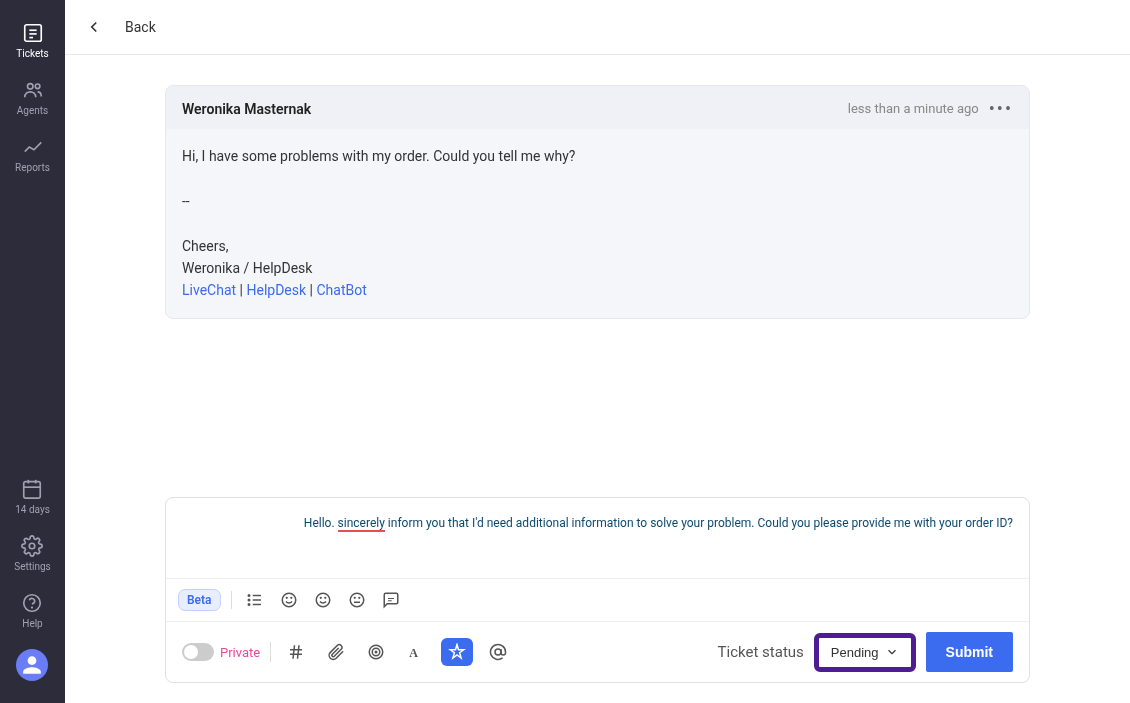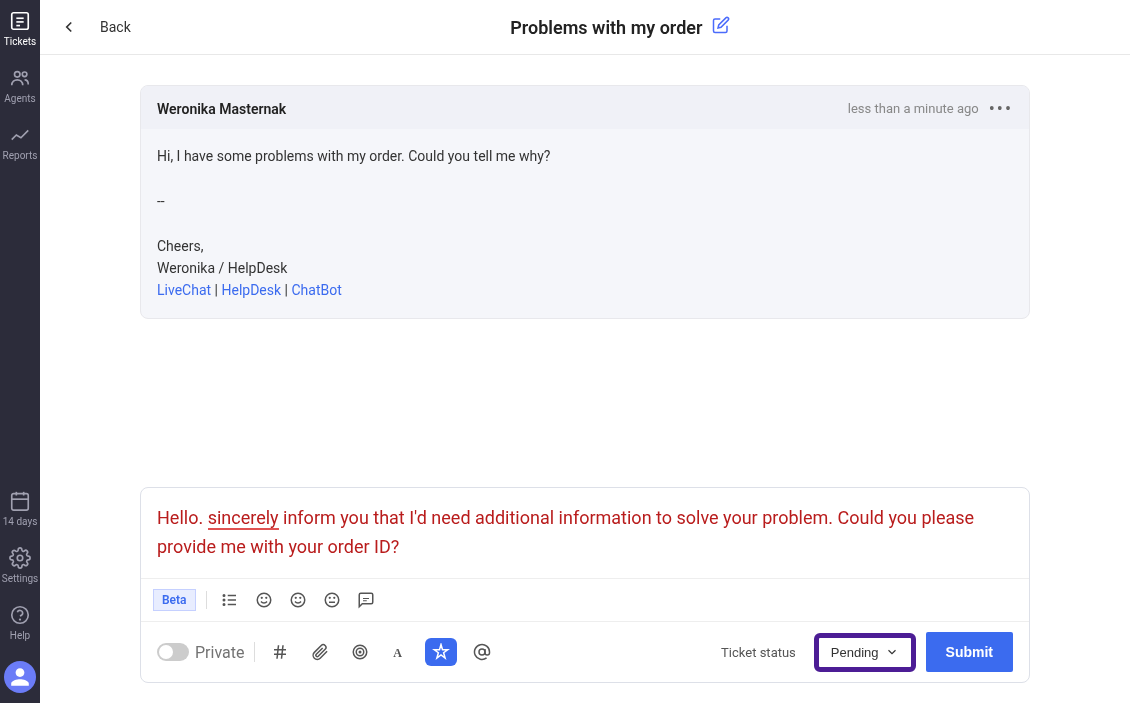--- a/index.html
+++ b/index.html
@@ -1,25 +1,25 @@
 <!DOCTYPE html>
 <html><head>
   <meta charset="utf-8">
   <style>
     * { box-sizing: border-box; margin: 0; padding: 0; }
     body { font-family: -apple-system, BlinkMacSystemFont, 'Segoe UI', Roboto, sans-serif; display: flex; height: 703px; width: 1130px; overflow: hidden; background: #f5f5f5; }
 
     
     .sidebar {
-      width: 40px;
+      width: 65px;
       background: #2c2c3a;
       display: flex;
       flex-direction: column;
       align-items: center;
-      padding: 0;
+      padding: 12px;
       flex-shrink: 0;
       height: 100%;
     }
     .sidebar-item {
       display: flex;
       flex-direction: column;
       align-items: center;
       justify-content: center;
       width: 100%;
       padding: 10px 0;
@@ -139,42 +139,43 @@
     .reply-box {
       margin: 0 100px 20px 100px;
       border: 1px solid #dde0e8;
       border-radius: 8px;
       background: #fff;
       overflow: hidden;
     }
     .reply-text {
       padding: 16px;
       min-height: 80px;
-      font-size: 18px;
-      color: #b91c1c;
+      font-size: 12px;
+      color: #0c4a6e;
       line-height: 1.6;
       outline: none;
+      text-align: right;
     }
     .reply-text .underline-red {
       border-bottom: 2px solid #e05252;
     }
     .reply-toolbar {
       display: flex;
       align-items: center;
       padding: 8px 12px;
       border-top: 1px solid #eee;
       gap: 8px;
     }
     .beta-badge {
       background: #e8edff;
       color: #3b6bef;
       font-size: 12px;
       font-weight: 600;
       padding: 3px 8px;
-      border-radius: 0;
+      border-radius: 7px;
       border: 1px solid #c5d0ff;
     }
     .toolbar-divider {
       width: 1px;
       height: 18px;
       background: #ddd;
       margin: 0 2px;
     }
     .toolbar-btn {
       background: none;
@@ -194,22 +195,22 @@
       display: flex;
       align-items: center;
       padding: 10px 16px;
       border-top: 1px solid #eee;
       gap: 10px;
     }
     .private-toggle {
       display: flex;
       align-items: center;
       gap: 6px;
-      font-size: 16px;
-      color: #737373;
+      font-size: 13px;
+      color: #ec4899;
     }
     .toggle-switch {
       width: 32px;
       height: 18px;
       background: #ccc;
       border-radius: 9px;
       position: relative;
       cursor: pointer;
     }
     .toggle-switch::after {
@@ -235,23 +236,23 @@
       padding: 4px 6px;
       color: #555;
       display: flex;
       align-items: center;
       border-radius: 4px;
     }
     .action-icon-btn.active { background: #3b6bef; color: #fff; border-radius: 6px; padding: 5px 7px; }
     .action-icon-btn svg { width: 18px; height: 18px; }
     .spacer { flex: 1; }
     .ticket-status-label {
-      font-size: 13px;
+      font-size: 15px;
       color: #555;
-      margin-right: 8px;
+      margin-right: 0;
     }
     .status-dropdown {
       display: flex;
       align-items: center;
       gap: 6px;
       border: 5px solid #4c1d95;
       border-radius: 6px;
       padding: 7px 12px;
       font-size: 13px;
       cursor: pointer;
@@ -335,29 +336,20 @@
 
 <div class="main">
 
   <header class="header">
     <button class="back-btn">
       <svg viewBox="0 0 24 24" fill="none" stroke="currentColor" stroke-width="2.2">
         <polyline points="15,18 9,12 15,6"></polyline>
       </svg>
       <span>Back</span>
     </button>
-    <div class="header-title">
-      <span>Problems with my order</span>
-      <span class="edit-icon">
-        <svg viewBox="0 0 24 24" fill="none" stroke="#4b6bfb" stroke-width="2" width="18" height="18">
-          <path d="M11 4H4a2 2 0 0 0-2 2v14a2 2 0 0 0 2 2h14a2 2 0 0 0 2-2v-7"></path>
-          <path d="M18.5 2.5a2.121 2.121 0 0 1 3 3L12 15l-4 1 1-4 9.5-9.5z"></path>
-        </svg>
-      </span>
-    </div>
   </header>
 
   <div class="content">
 
     <div class="message-card">
       <div class="message-header">
         <span class="message-sender">Weronika Masternak</span>
         <div class="message-meta">
           <span>less than a minute ago</span>
           <span class="message-dots">•••</span>

